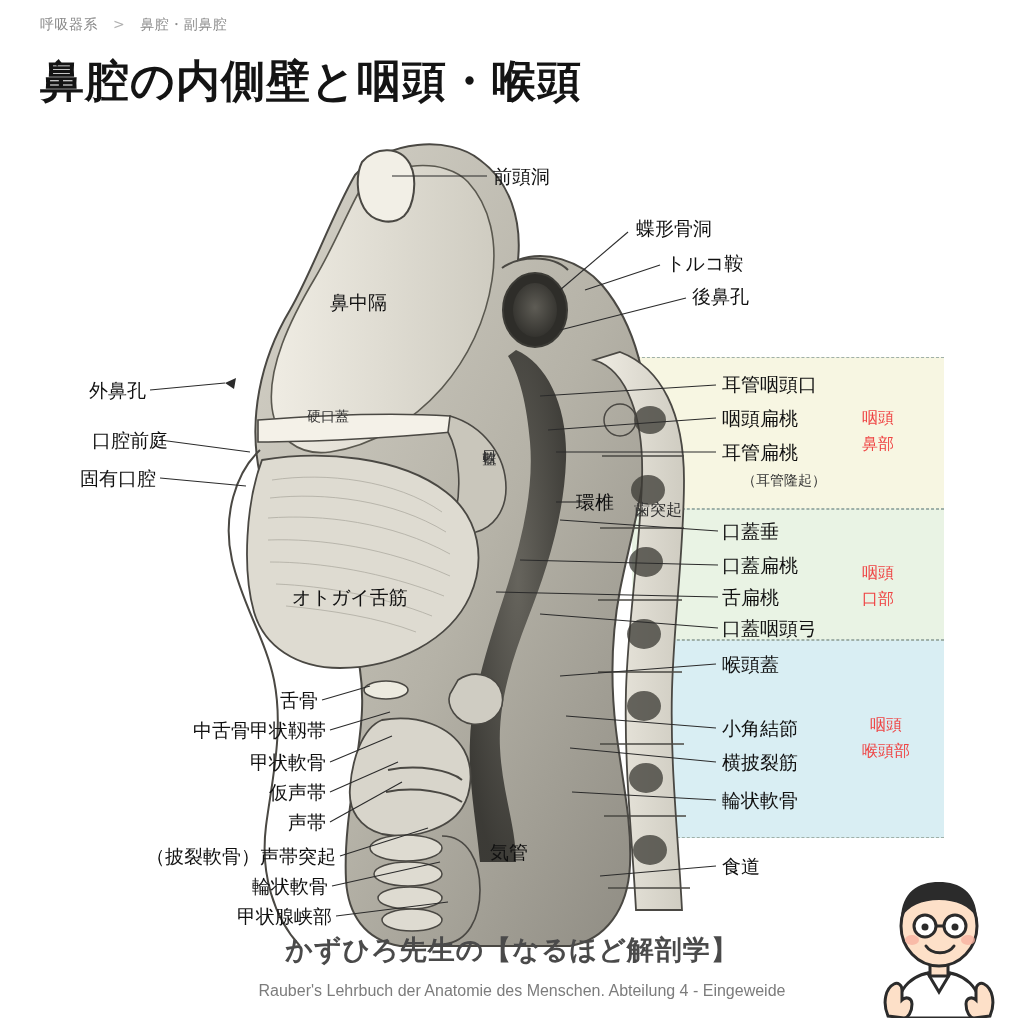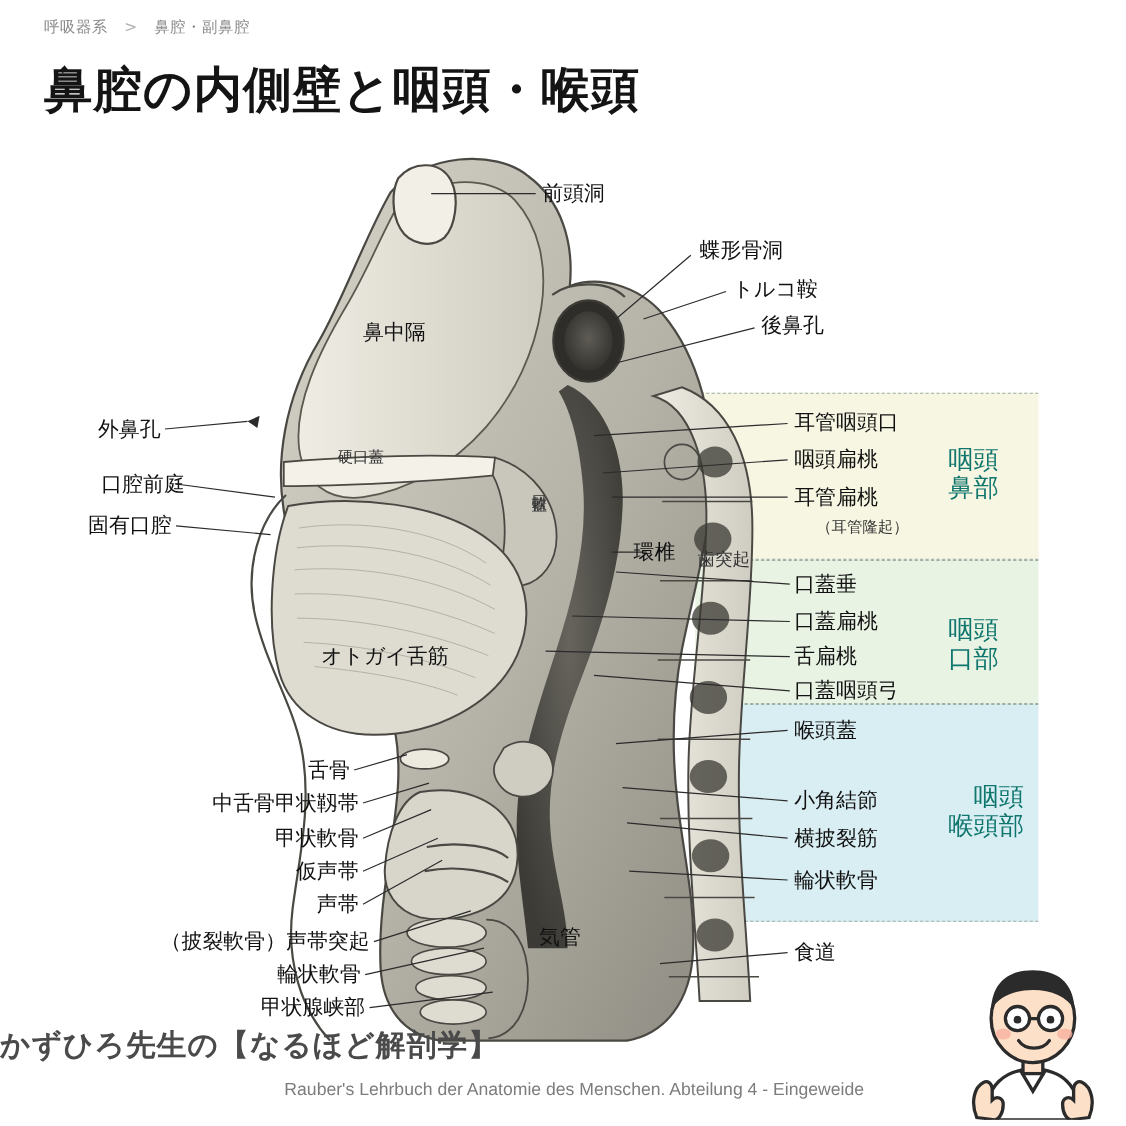--- a/index.html
+++ b/index.html
@@ -45,24 +45,24 @@
 
   
   .region-band {
     position: absolute;
     border-top: 1px dashed #9fb0a8;
     border-bottom: 1px dashed #9fb0a8;
     box-sizing: border-box;
   }
   .region-label {
     position: absolute;
-    font-size: 23px;
+    font-size: 16px;
     line-height: 26px;
-    color: #0f766e;
-    text-align: right;
+    color: #ef4444;
+    text-align: center;
     white-space: nowrap;
   }
 
   
   #illustration {
     position: absolute;
     left: 150px;
     top: 120px;
     width: 560px;
     height: 830px;
@@ -95,20 +95,21 @@
     height: 1024px;
     pointer-events: none;
   }
 
   
   #brand {
     position: absolute;
     left: 0;
     right: 0;
     bottom: 56px;
+    text-align: center;
     font-size: 27px;
     font-weight: 700;
     color: #4a4a4a;
     letter-spacing: 1px;
   }
   #source {
     position: absolute;
     left: 0;
     right: 0;
     bottom: 24px;

